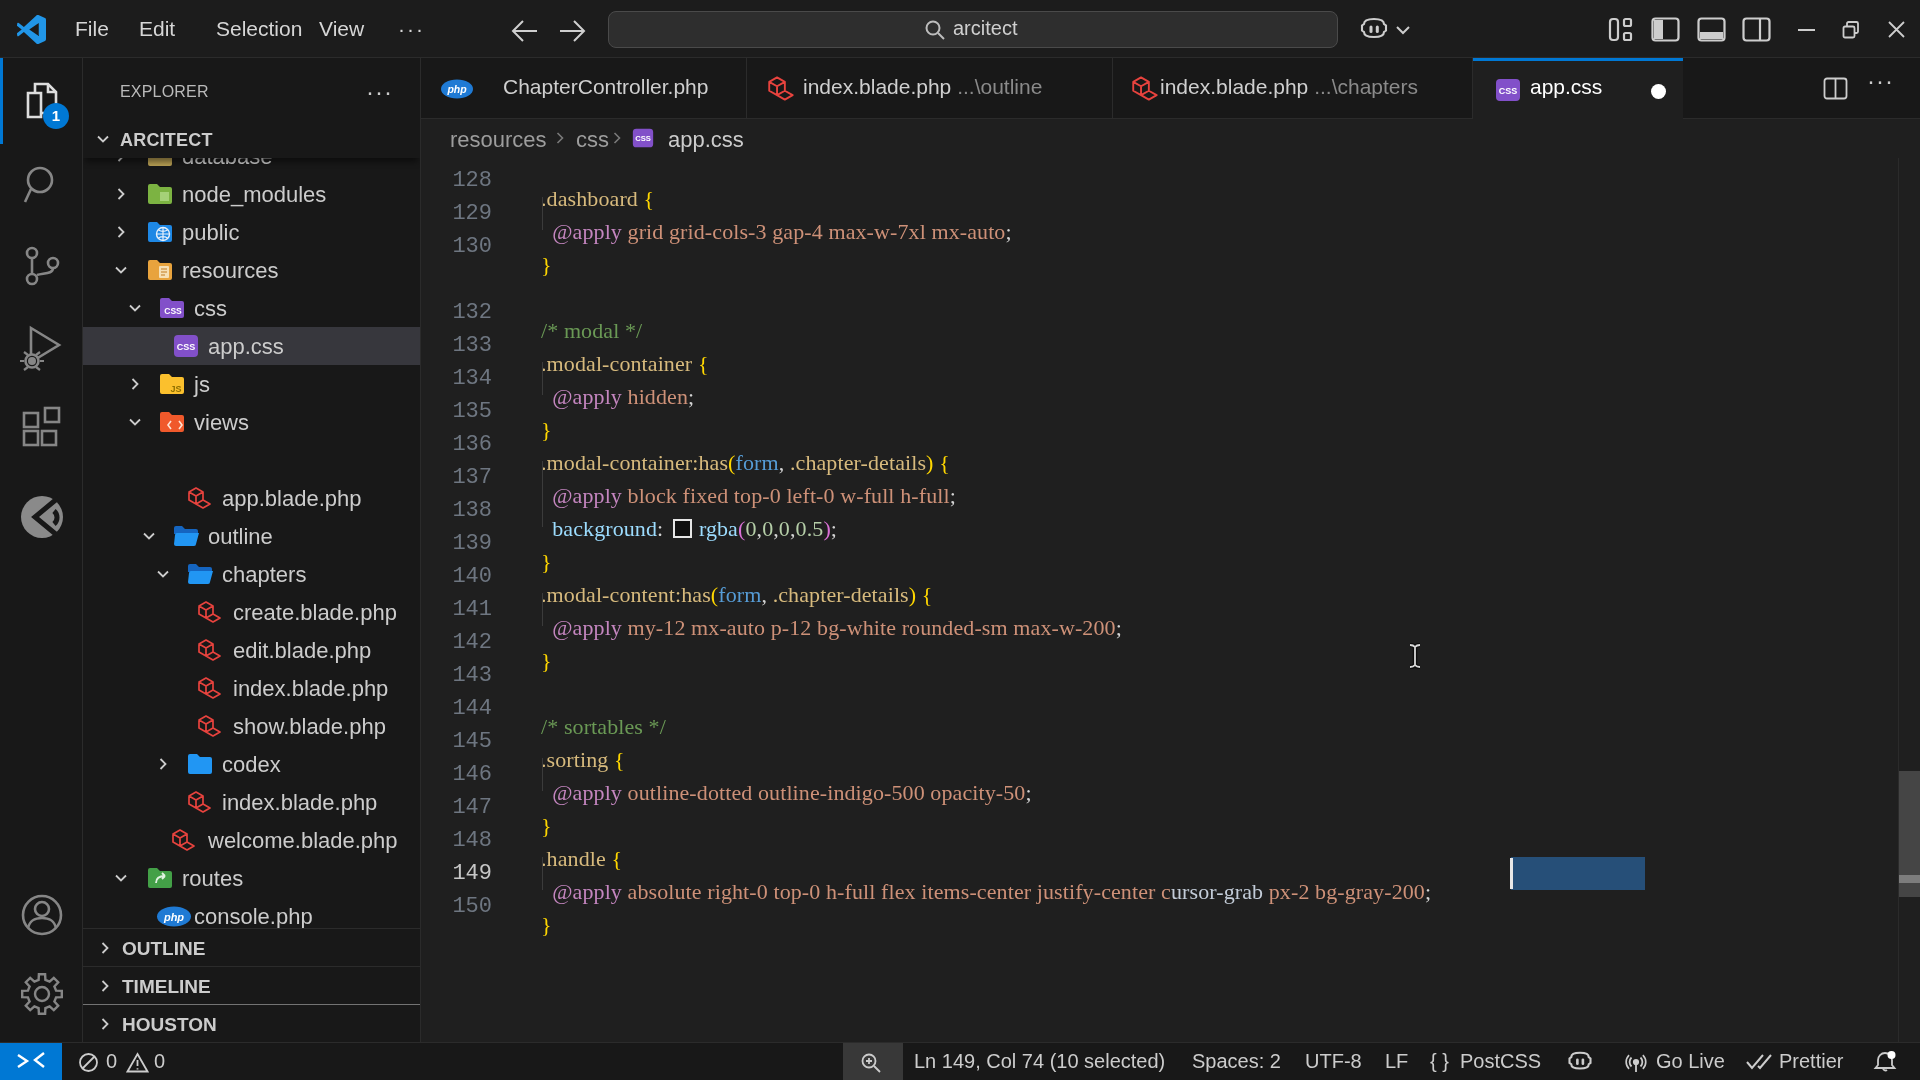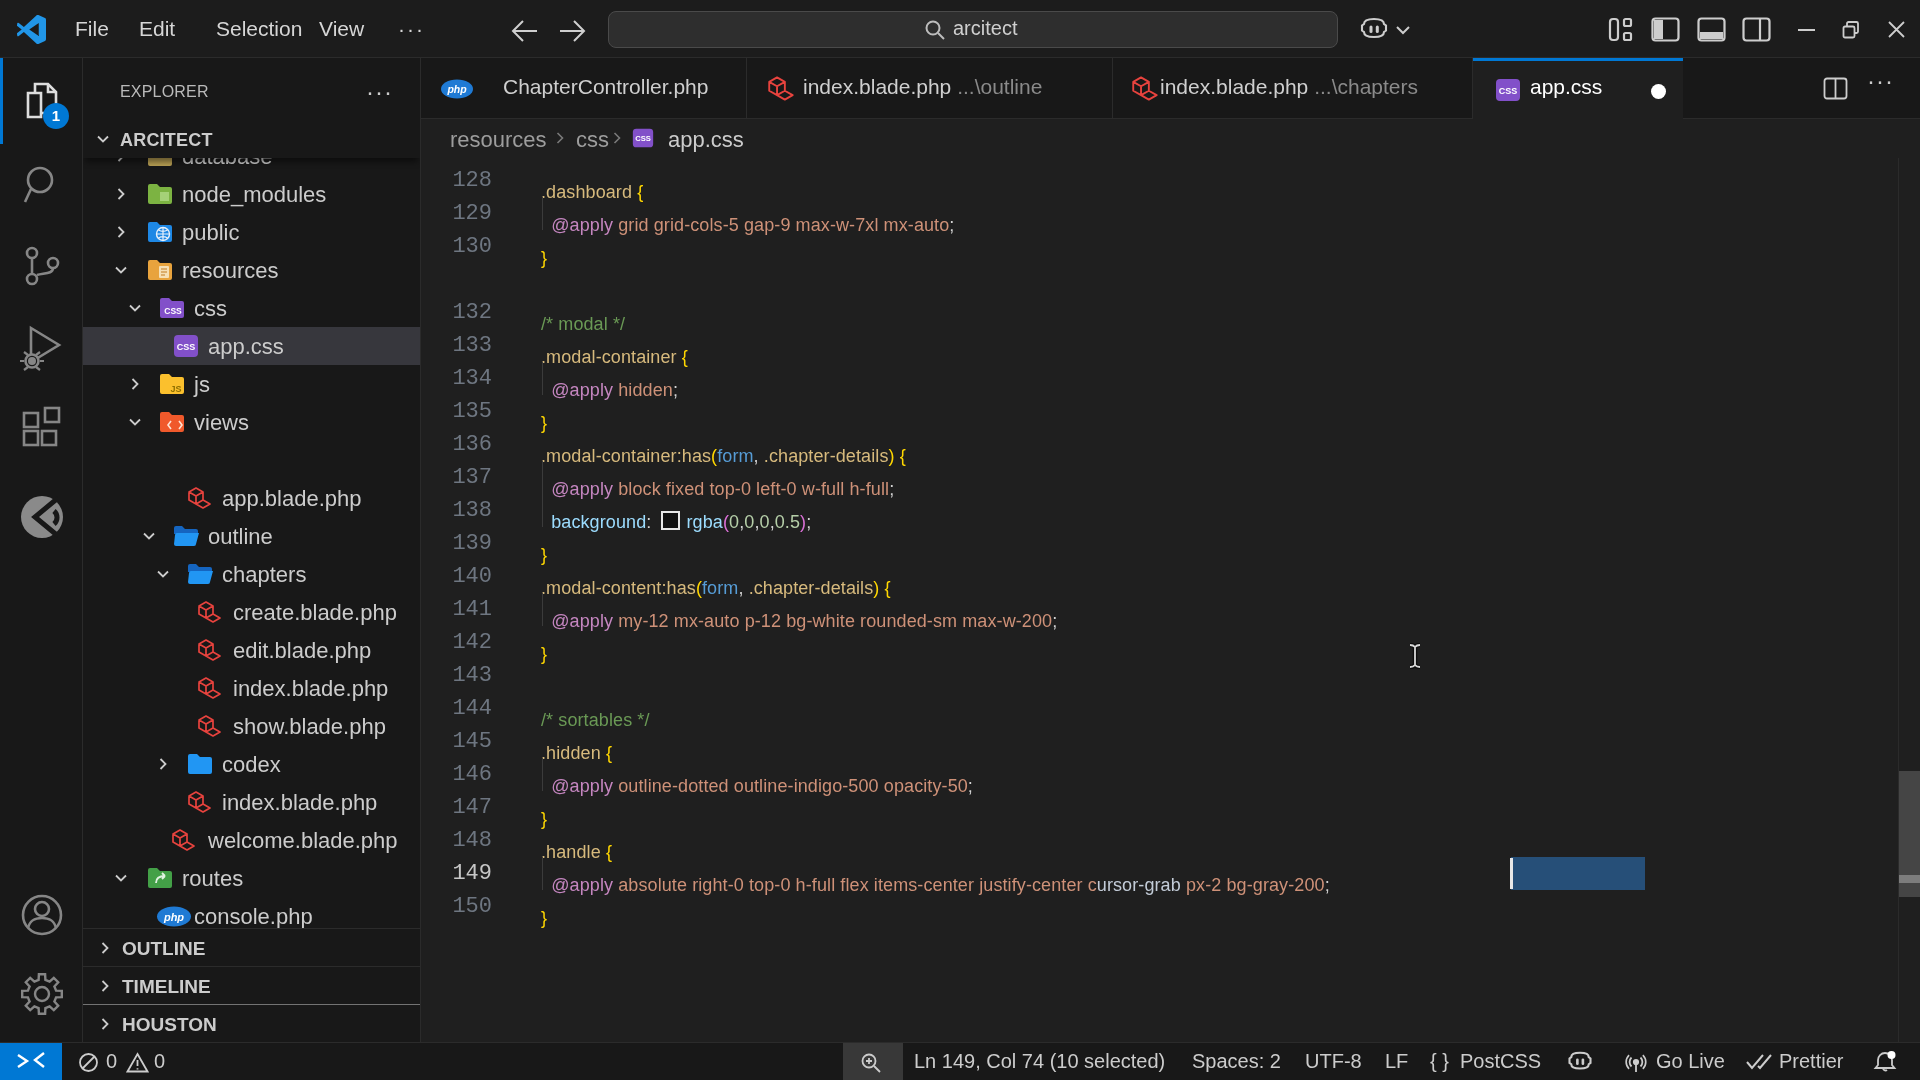--- a/index.html
+++ b/index.html
@@ -19,21 +19,21 @@
 .ficon{position:absolute;top:6px;width:26px;height:26px}
 
 #tabsbar{position:absolute;left:421px;top:58px;width:1499px;height:61px;background:#181818}
 .tab{position:absolute;top:0;height:61px;background:#181818;border-right:1px solid #2b2b2b;font-size:21px;color:#cfcfcf}
 .tab .tlbl{position:absolute;top:17px}
 #breadcrumb{position:absolute;left:421px;top:119px;width:1499px;height:39px;background:#1f1f1f;color:#9d9d9d;font-size:22px}
 
 #editor{position:absolute;left:421px;top:158px;width:1499px;height:884px;background:#1f1f1f}
 .crow{position:absolute;left:0;height:33px;width:1499px}
 .ln{position:absolute;left:0;top:0;width:71px;text-align:right;color:#6e7681;font-family:"Liberation Mono",monospace;font-size:22px;line-height:33px}
-.cd{position:absolute;left:120px;top:12px;white-space:pre;font-family:Liberation Sans, sans-serif;font-size:18px;line-height:33px;letter-spacing:0.1px;color:#d4d4d4}
+.cd{position:absolute;left:120px;top:18px;white-space:pre;font-family:Liberation Serif, serif;font-size:22px;line-height:33px;letter-spacing:0.1px;color:#d4d4d4}
 .s{color:#d7ba7d}.b{color:#ffd700}.k{color:#c586c0}.v{color:#ce9178}.p{color:#d4d4d4}.c{color:#6a9955}.e{color:#569cd6}.pr{color:#9cdcfe}.n{color:#b5cea8}.o{color:#da70d6}
 .guide{position:absolute;width:1px;background:#3b3b3b}
 
 #statusbar{position:absolute;left:0;top:1042px;width:1920px;height:38px;background:#181818;border-top:1px solid #2b2b2b;color:#cccccc;font-size:20px}
 .sitem{position:absolute;top:0;height:38px;line-height:37px;white-space:nowrap}
 svg{display:block}
 </style>
 </head>
 <body>
 <div id="titlebar">
@@ -397,21 +397,21 @@
   <span class="abs" style="left:247px;top:8px;color:#cccccc">app.css</span>
 </div>
 <div id="editor">
   <div class="abs" style="left:1090px;top:699px;width:134px;height:33px;background:#264f78"></div>
   <div class="crow" style="top:6px">
       <span class="ln">128</span>
       <pre class="cd"><span class="s">.dashboard</span> <span class="b">{</span></pre>
     </div>
   <div class="crow" style="top:39px">
       <span class="ln">129</span>
-      <pre class="cd">  <span class="k">@apply</span> <span class="v">grid grid-cols-5 gap-9 max-w-7xl mx-auto</span><span class="p">;</span></pre>
+      <pre class="cd">  <span class="k">@apply</span> <span class="v">grid grid-cols-3 gap-4 max-w-7xl mx-auto</span><span class="p">;</span></pre>
     </div>
   <div class="crow" style="top:72px">
       <span class="ln">130</span>
       <pre class="cd"><span class="b">}</span></pre>
     </div>
   <div class="crow" style="top:138px">
       <span class="ln">132</span>
       <pre class="cd"><span class="c">/* modal */</span></pre>
     </div>
   <div class="crow" style="top:171px">
@@ -456,21 +456,21 @@
     </div>
   <div class="crow" style="top:501px">
       <span class="ln">143</span>
     </div>
   <div class="crow" style="top:534px">
       <span class="ln">144</span>
       <pre class="cd"><span class="c">/* sortables */</span></pre>
     </div>
   <div class="crow" style="top:567px">
       <span class="ln">145</span>
-      <pre class="cd"><span class="s">.hidden</span> <span class="b">{</span></pre>
+      <pre class="cd"><span class="s">.sorting</span> <span class="b">{</span></pre>
     </div>
   <div class="crow" style="top:600px">
       <span class="ln">146</span>
       <pre class="cd">  <span class="k">@apply</span> <span class="v">outline-dotted outline-indigo-500 opacity-50</span><span class="p">;</span></pre>
     </div>
   <div class="crow" style="top:633px">
       <span class="ln">147</span>
       <pre class="cd"><span class="b">}</span></pre>
     </div>
   <div class="crow" style="top:666px">

